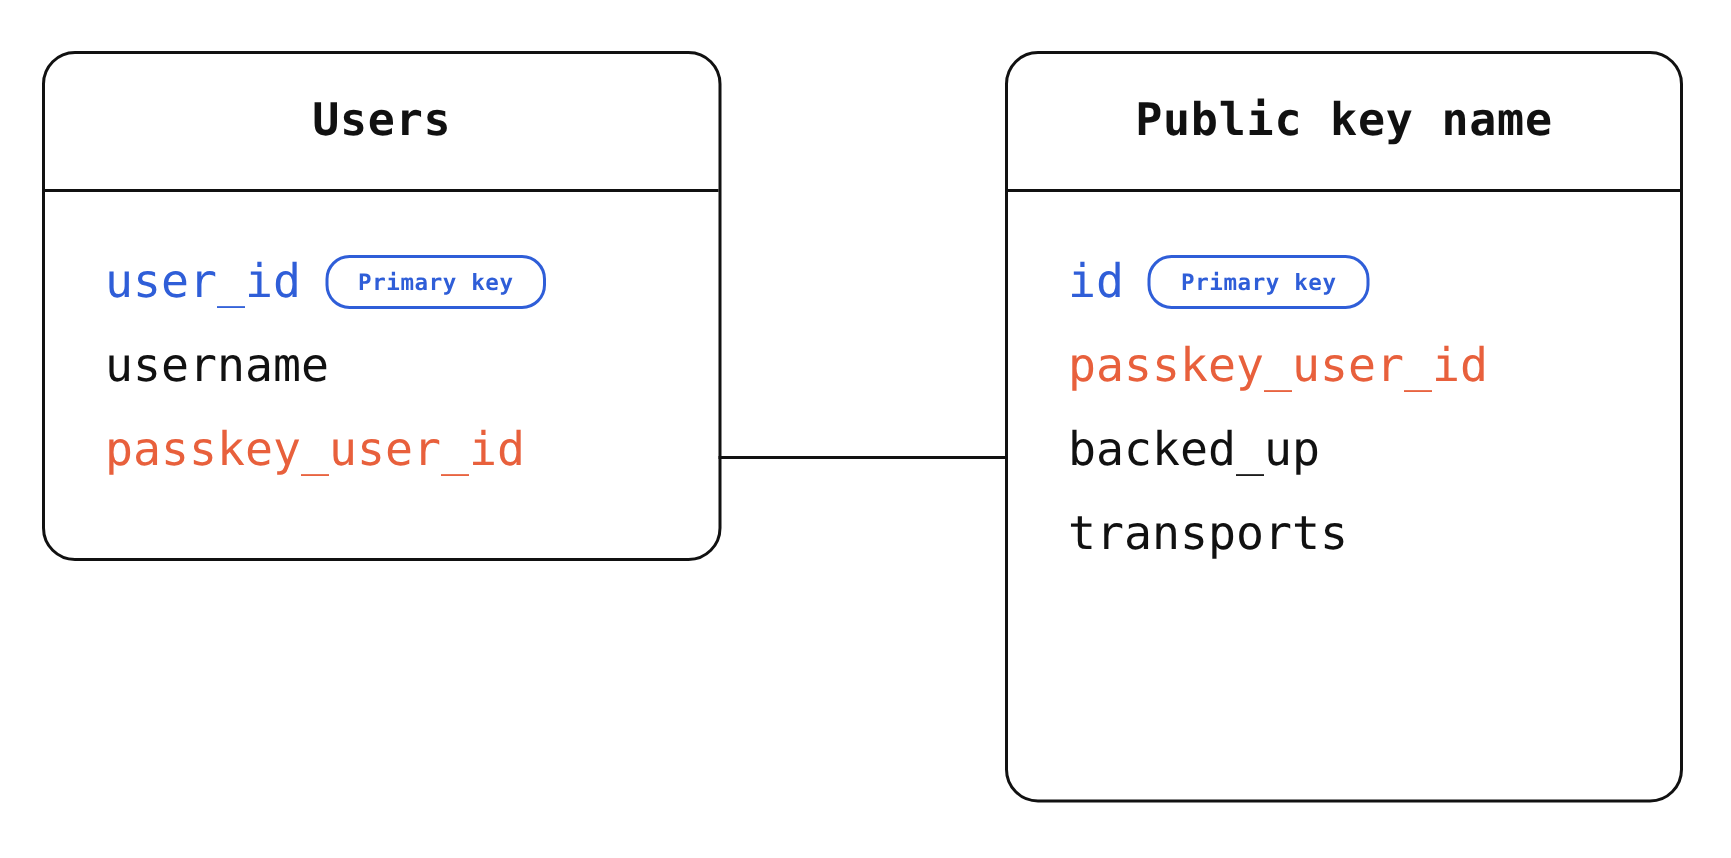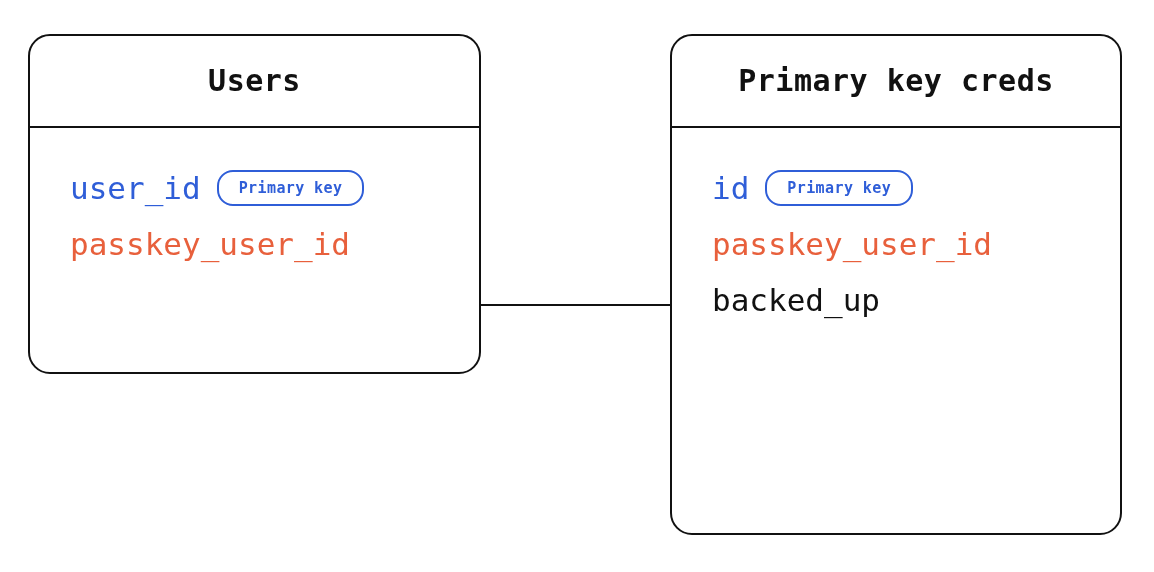--- a/index.html
+++ b/index.html
@@ -137,50 +137,56 @@
     </div>
     <div class="entity-fields">
 
       <div class="field-row">
         <span class="field-name key">user_id</span>
         <span class="pk-badge">
           <span class="pk-badge-label">Primary key</span>
         </span>
       </div>
 
+      <div class="field-row">
+        <span class="field-name plain">username</span>
+      </div>
 
       <div class="field-row">
         <span class="field-name fkey">passkey_user_id</span>
       </div>
 
     </div>
   </div>
 
   <div id="relationship-line"></div>
 
   <div class="entity" id="entity-pkc">
     <div class="entity-header">
-      <div class="entity-title">Primary key creds</div>
+      <div class="entity-title">Public key name</div>
     </div>
     <div class="entity-fields">
 
       <div class="field-row">
         <span class="field-name key">id</span>
         <span class="pk-badge">
           <span class="pk-badge-label">Primary key</span>
         </span>
       </div>
 
 
       <div class="field-row">
         <span class="field-name fkey">passkey_user_id</span>
       </div>
 
       <div class="field-row">
         <span class="field-name plain">backed_up</span>
       </div>
 
 
+      <div class="field-row">
+        <span class="field-name plain">transports</span>
+      </div>
 
     </div>
   </div>
 
 </div>
 
 </body></html>

